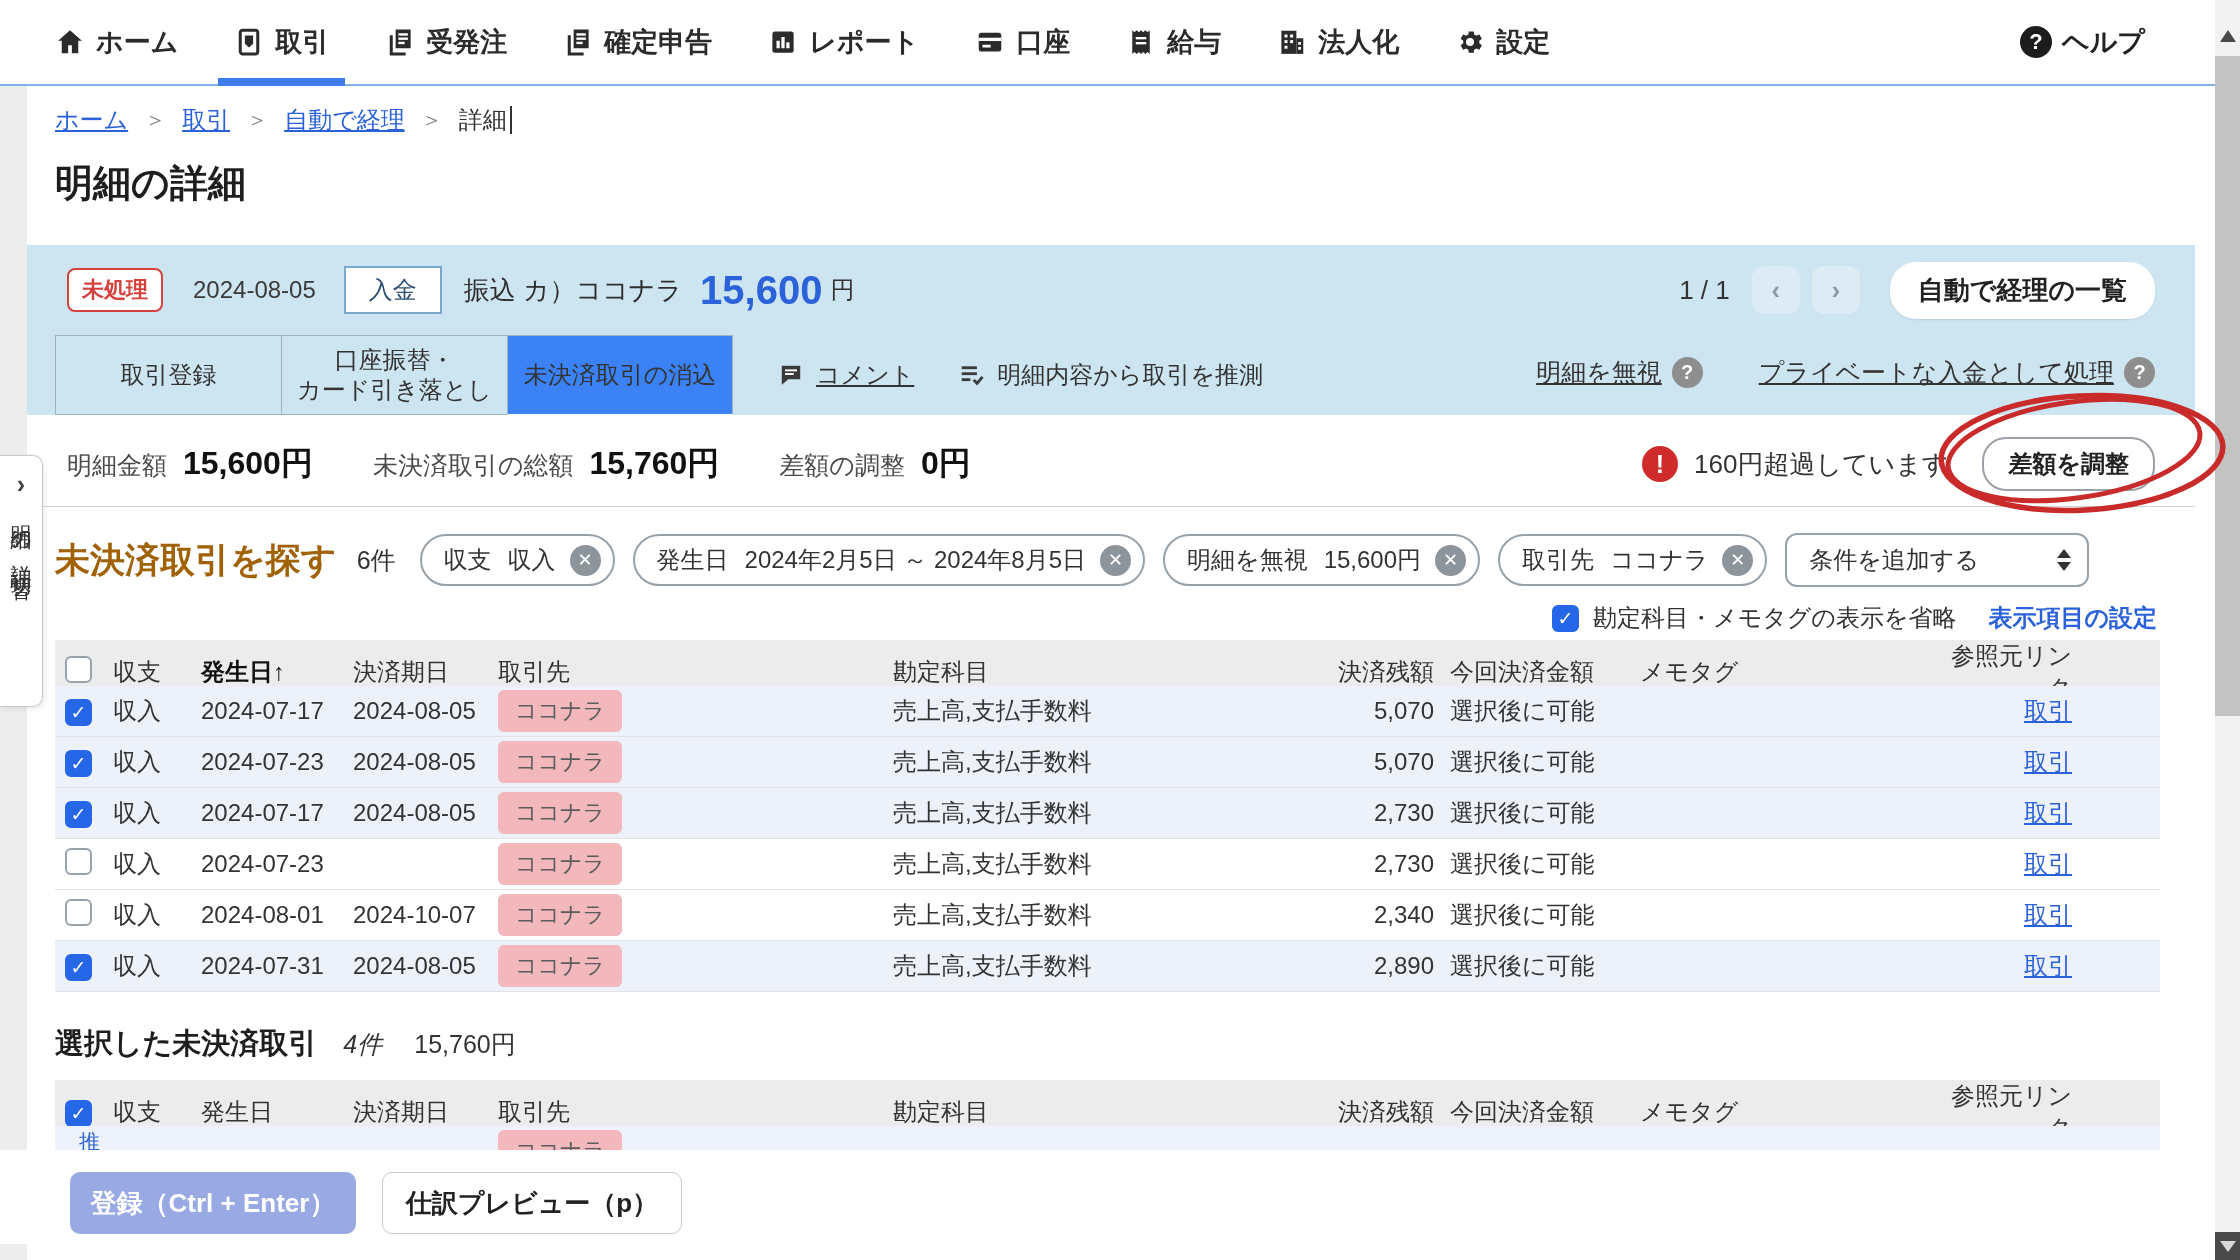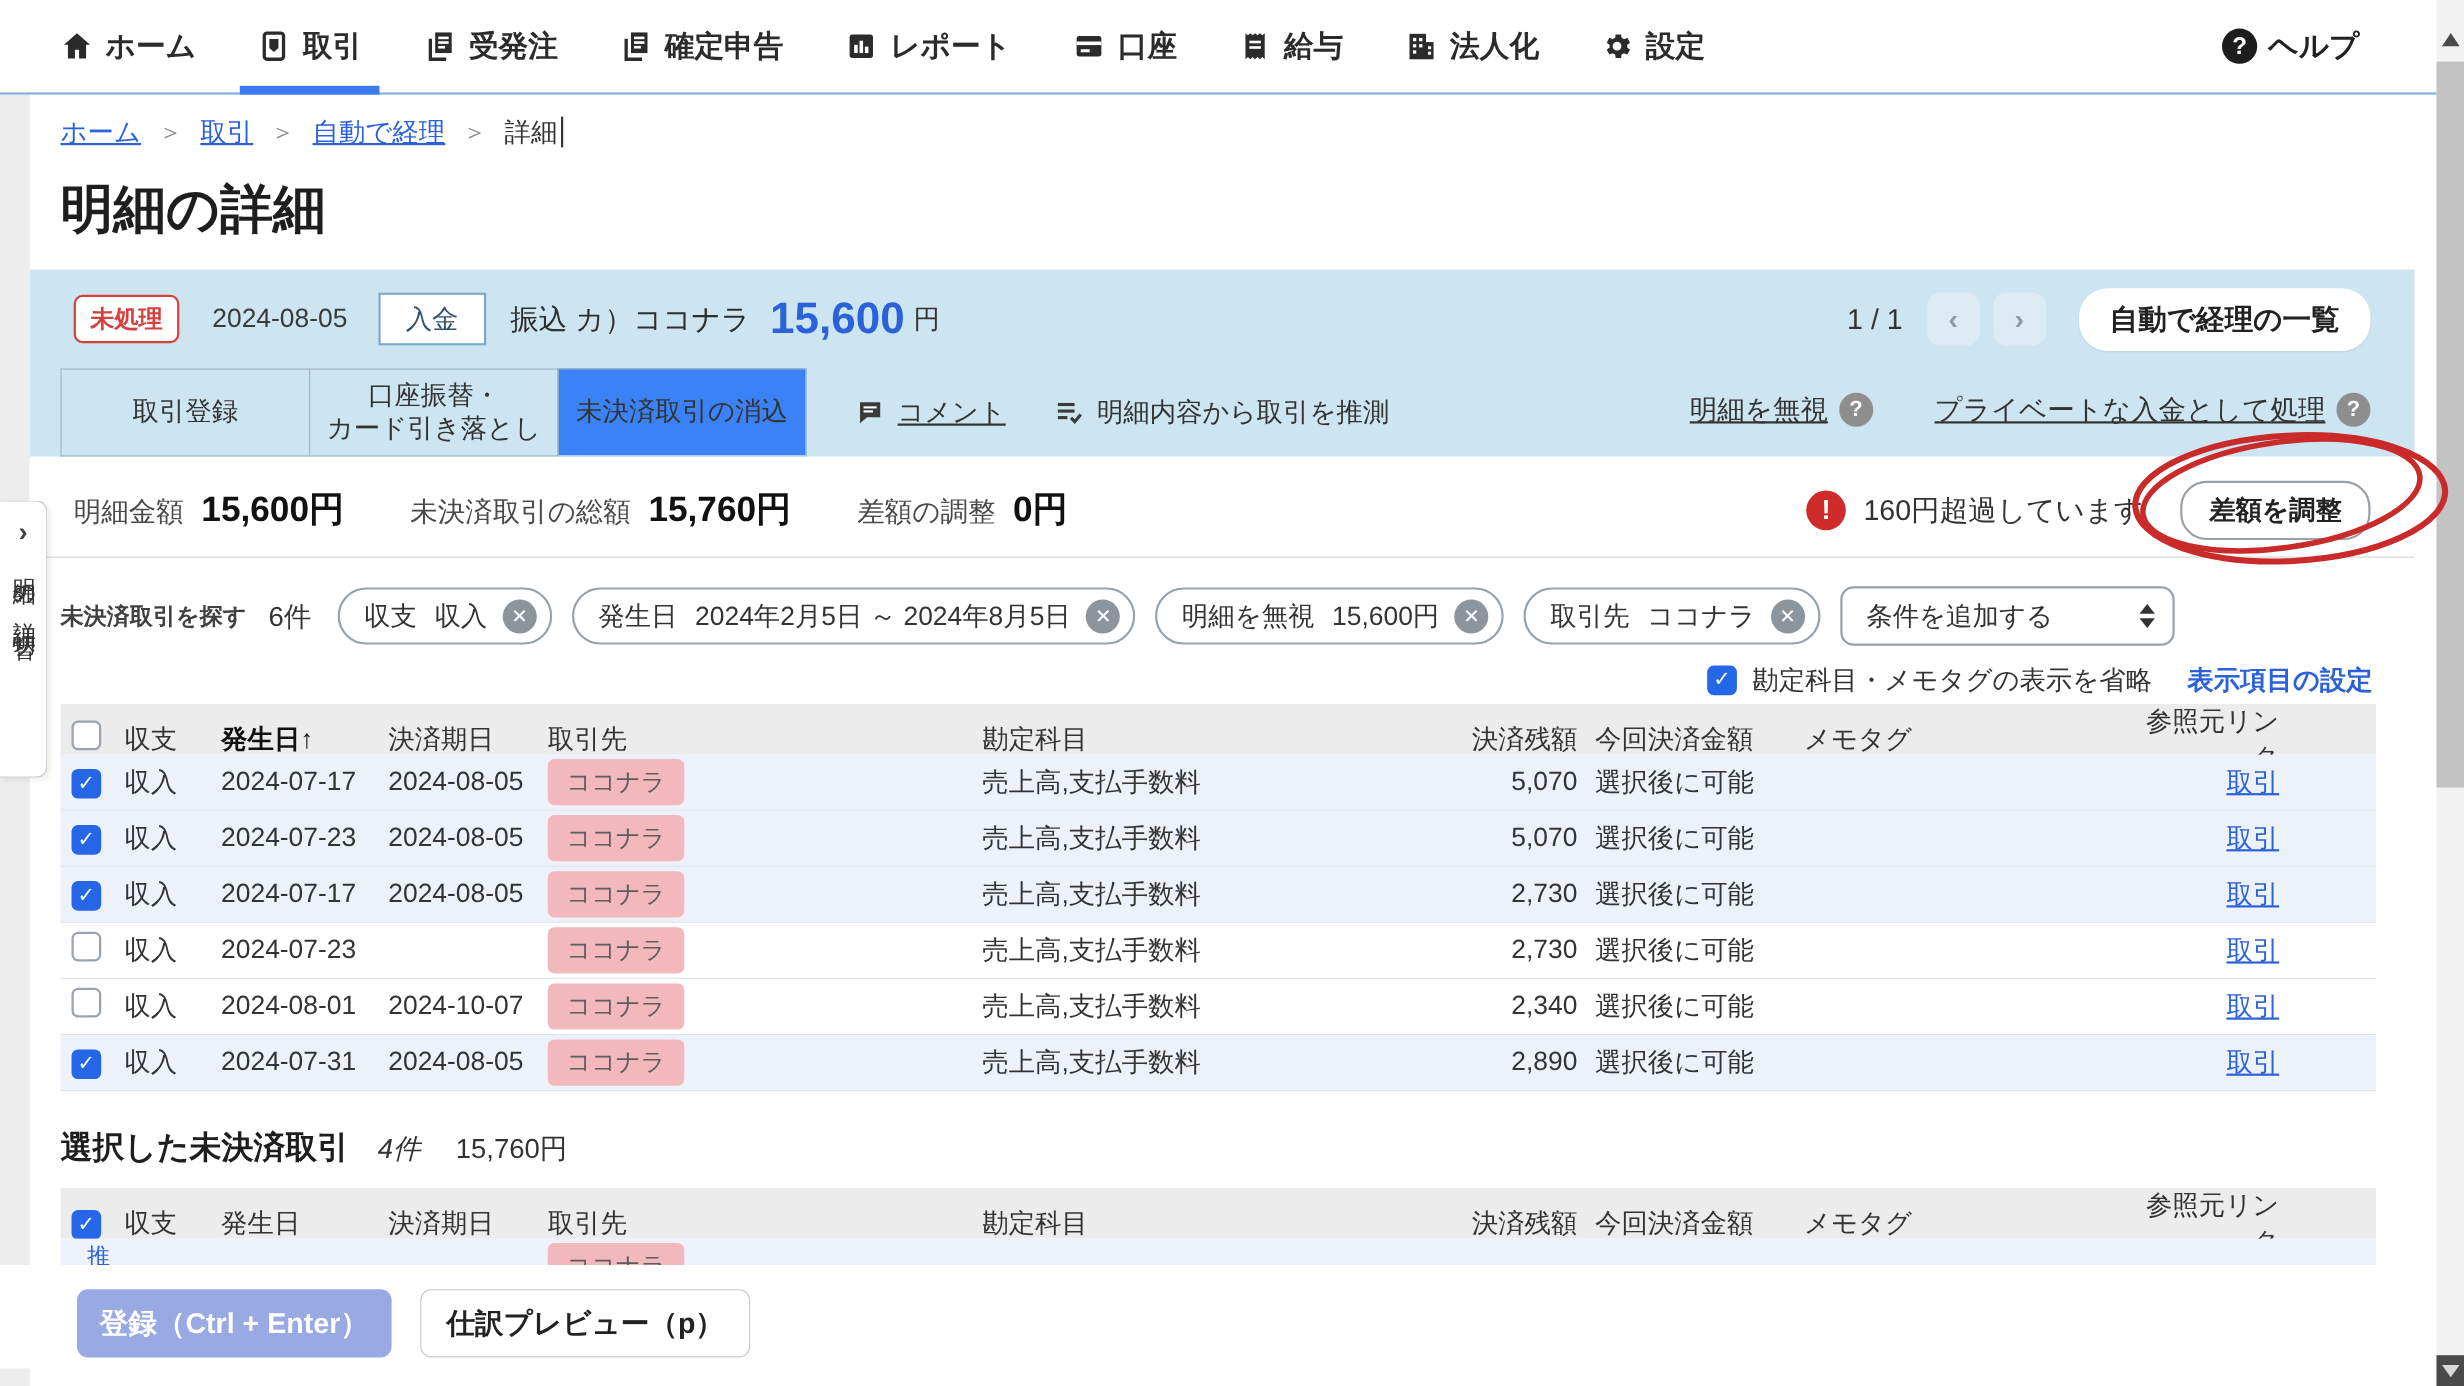--- a/index.html
+++ b/index.html
@@ -17,21 +17,21 @@
   .help-ic{width:32px;height:32px;border-radius:50%;background:#1d1d1d;color:#fff;font-size:22px;font-weight:bold;
     display:flex;align-items:center;justify-content:center;}
 
   
   .gutter{position:absolute;left:0;top:86px;width:27px;bottom:0;background:#ededed;}
   .breadcrumb{position:absolute;left:55px;top:104px;font-size:24px;display:flex;align-items:center;z-index:5;}
   .breadcrumb a{color:#2b62d9;text-decoration:underline;cursor:pointer;}
   .crumb-sep{color:#888;margin:0 16px;font-size:22px;}
   .crumb-cur{color:#333;}
   .caret{display:inline-block;width:2px;height:28px;background:#333;margin-left:3px;vertical-align:middle;}
-  .page-title{position:absolute;left:55px;top:158px;font-size:48px;font-weight:bold;color:#1e1e1e;z-index:5;}
+  .page-title{position:absolute;left:55px;top:158px;font-size:38px;font-weight:bold;color:#1e1e1e;z-index:5;}
 
   
   .panel{position:absolute;left:27px;top:245px;width:2168px;height:170px;background:#cde4f1;z-index:4;}
   .stmt-row{position:absolute;left:0;top:0;right:0;height:90px;display:flex;align-items:center;padding:0 40px;box-sizing:border-box;}
   .badge{border:2px solid #d6413e;color:#d6413e;background:#fff;border-radius:8px;padding:5px 13px;
     font-size:22px;font-weight:bold;white-space:nowrap;}
   .stmt-account{font-size:27px;font-weight:bold;margin-left:30px;white-space:nowrap;}
   .stmt-date{font-size:24px;color:#3a3a3a;margin-left:30px;white-space:nowrap;}
   .stmt-type{background:#fff;border:2px solid #7aa7cc;color:#2e4f70;font-size:24px;padding:6px 23px;margin-left:28px;white-space:nowrap;}
   .stmt-payee{font-size:26px;color:#2e2e2e;margin-left:22px;white-space:nowrap;}
@@ -66,21 +66,21 @@
   .sum-right{margin-left:auto;display:flex;align-items:center;}
   .alert-ic{width:36px;height:36px;border-radius:50%;background:#cf2b2b;color:#fff;font-weight:bold;font-size:25px;
     display:flex;align-items:center;justify-content:center;flex:none;}
   .alert-txt{font-size:26px;color:#333;margin-left:16px;margin-right:34px;white-space:nowrap;}
   .adjust-btn{background:#fff;border:2px solid #9aa0a6;border-radius:24px;padding:9px 24px;font-size:24px;
     font-weight:bold;color:#222;cursor:pointer;white-space:nowrap;}
   .divider{position:absolute;left:27px;top:506px;width:2168px;height:1px;background:#d4d4d4;}
 
   
   .filter-row{position:absolute;left:55px;top:528px;width:2105px;height:64px;display:flex;align-items:center;z-index:3;}
-  .filter-title{font-size:21px;font-weight:bold;color:#404040;white-space:nowrap;}
+  .filter-title{font-size:35px;font-weight:bold;color:#a16207;white-space:nowrap;}
   .filter-count{font-size:25px;color:#333;margin-left:20px;margin-right:24px;white-space:nowrap;}
   .chips{display:flex;align-items:center;gap:18px;}
   .chip{display:flex;align-items:center;gap:14px;border:2px solid #97a1a9;border-radius:999px;background:#fff;
     padding:8px 12px 8px 22px;font-size:24px;color:#333;white-space:nowrap;cursor:pointer;}
   .chip .v{margin-left:2px;}
   .chip-x{width:31px;height:31px;border-radius:50%;background:#8d959c;color:#fff;font-size:18px;font-weight:bold;
     display:inline-flex;align-items:center;justify-content:center;cursor:pointer;flex:none;}
   .add-cond{display:flex;align-items:center;justify-content:space-between;border:2px solid #97a1a9;border-radius:12px;
     background:#fff;padding:9px 16px 9px 22px;font-size:24px;color:#333;width:262px;margin-left:18px;cursor:pointer;white-space:nowrap;}
   .spin{display:inline-flex;flex-direction:column;gap:4px;margin-left:10px;}

